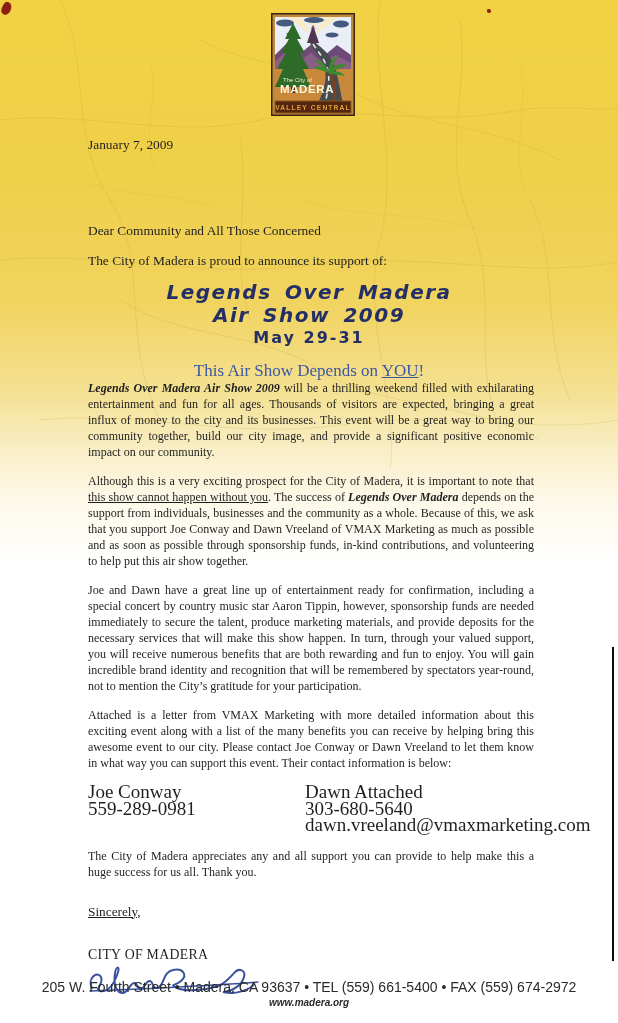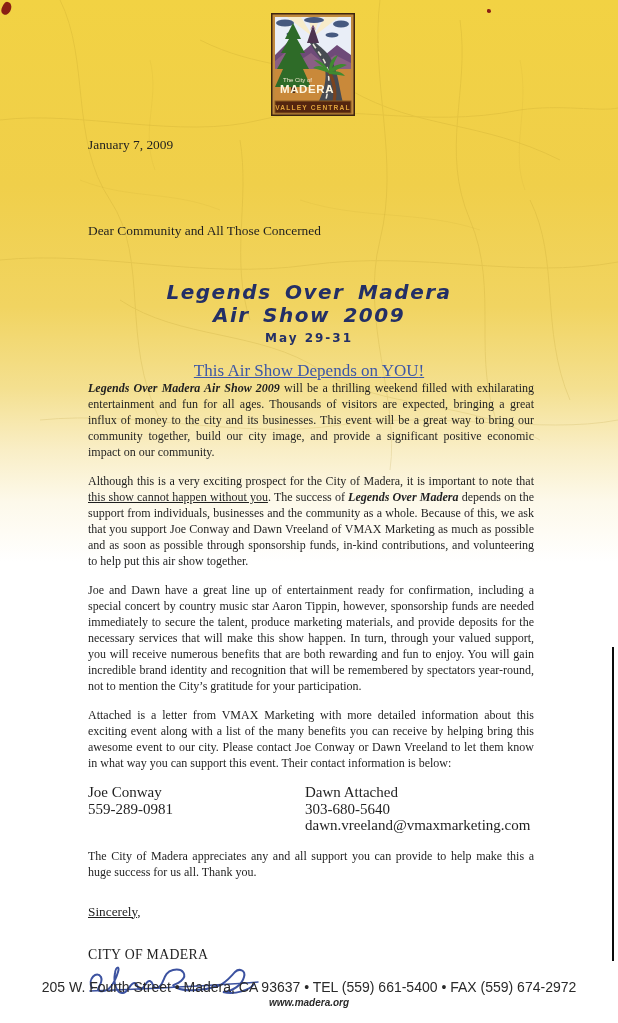--- a/index.html
+++ b/index.html
@@ -24,34 +24,34 @@
   .title-block{position:absolute;top:281px;left:0;width:618px;text-align:center;}
   .title-line{
     font-family:"DejaVu Sans", sans-serif;
     font-style:italic;font-weight:bold;
     font-size:20px;line-height:23px;
     letter-spacing:1.5px;word-spacing:5px;
     color:#232f66;
   }
   .title-dates{
     font-family:"DejaVu Sans", sans-serif;
-    font-weight:bold;font-size:12px;line-height:22px;
+    font-weight:bold;font-size:16px;line-height:22px;
     letter-spacing:2px;color:#232f66;text-align:center;
   }
   .tagline{
-    margin-top:12px;font-size:17px;color:#3d57a6;text-decoration:underline;
+    margin-top:12px;font-size:17px;color:#3d57a6;
   }
   .body-text{position:absolute;top:380px;left:88px;width:446px;}
   .body-text p{
     margin:0 0 13px 0;
     font-size:12px;line-height:16px;
     text-align:justify;
   }
   .contacts{display:flex;margin:1px 0 14px 0;}
-  .contact-col{font-size:15px;line-height:16.5px;}
+  .contact-col{font-size:19px;line-height:16.5px;}
   .contact-col.left{width:217px;flex:none;}
   .valediction{margin:24px 0 0 0;font-size:13.3px;text-decoration:underline;}
   .org-line{margin:27px 0 0 0;font-size:13.8px;letter-spacing:0.3px;}
   .signature{margin:-2px 0 -10px -4px;}
   .footer{
     position:absolute;bottom:13px;left:0;width:618px;text-align:center;
     font-family:"Liberation Sans", sans-serif;color:#2a2a2a;
   }
   .footer .address{font-size:14px;line-height:15px;}
   .footer .website{font-size:10px;font-weight:bold;line-height:15px;font-style:italic;}
@@ -126,20 +126,21 @@
       </g>
       <text x="12" y="69" font-size="6" fill="#f5ead0" font-family="Liberation Sans, sans-serif">The City of</text>
       <text x="9" y="80" font-size="11.5" font-weight="bold" fill="#fdf6e0" letter-spacing="0.6" font-family="Liberation Sans, sans-serif">MADERA</text>
       <rect x="4" y="88" width="76" height="12" fill="#54250f" stroke="#8a5a20" stroke-width="1"></rect>
       <text x="42" y="96.8" text-anchor="middle" font-size="6.6" font-weight="bold" fill="#e0a33c" letter-spacing="1.2" font-family="Liberation Sans, sans-serif">VALLEY CENTRAL</text>
     </svg>
   </div>
 
   <div class="date">January 7, 2009</div>
   <div class="salutation">Dear Community and All Those Concerned</div>
+  <div class="intro">The City of Madera is proud to announce its support of:</div>
 
   <div class="title-block">
     <div class="title-line">Legends Over Madera</div>
     <div class="title-line">Air Show 2009</div>
     <div class="title-dates">May 29-31</div>
     <div class="tagline"><span>This Air Show Depends on </span><span style="text-decoration: underline;">YOU</span><span>!</span></div>
   </div>
 
   <div class="body-text">
     <p><span style="font-weight: bold; font-style: italic;">Legends Over Madera Air Show 2009</span><span> will be a thrilling weekend filled with exhilarating entertainment and fun for all ages. Thousands of visitors are expected, bringing a great influx of money to the city and its businesses. This event will be a great way to bring our community together, build our city image, and provide a significant positive economic impact on our community.</span></p>

